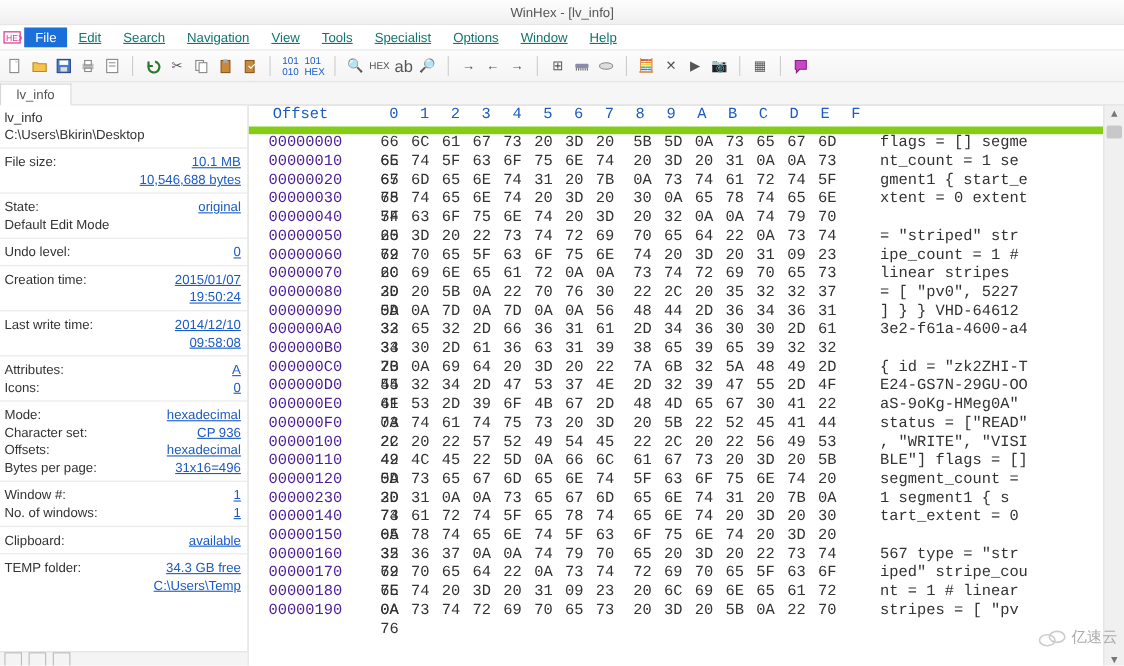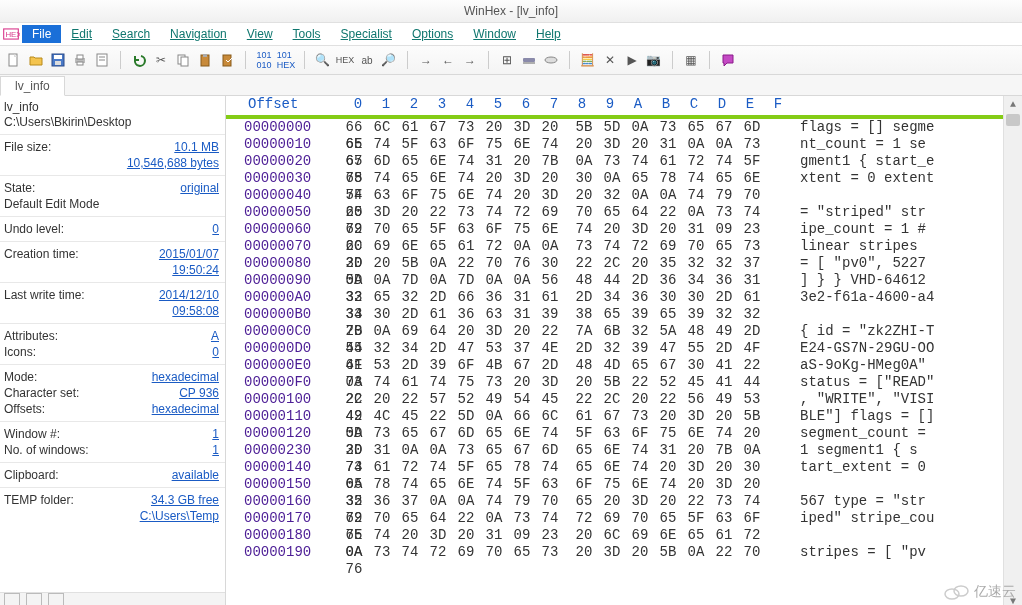--- a/index.html
+++ b/index.html
@@ -100,21 +100,21 @@
     flex: 1;
     font-family: Consolas, "Courier New", monospace;
     font-size: 14px;
     display: flex;
     position: relative;
   }
   .hex-head {
     display: flex;
     color: #1a5bc4;
     padding: 0 0 2px 0;
-    border-bottom: 4px solid #84cc16;
+    border-bottom: 7px solid #84cc16;
     height: 20px;
     align-items: flex-end;
   }
   .hex-rows { display:flex; flex-direction:column; }
   .offset-col { width: 96px; padding-left: 18px; color: #4c1d95;}
   .offset-head { width: 96px; padding-left: 22px; }
   .bytes-col { width: 448px; letter-spacing: 0; color: #333;}
   .bytes-head { width: 448px; display:flex; }
   .bytes-head span { width: 28px; text-align:center; }
   .gap { width: 8px; }
@@ -133,21 +133,21 @@
   .scroll-up, .scroll-down {
     height:16px; display:flex;align-items:center;justify-content:center;
     font-size:10px; color:#777;
   }
   .scroll-down { position:absolute; bottom:0; width:100%; }
   .scroll-thumb {
     position:absolute; top:18px; left:2px; width:14px; height:12px;
     background:#c8c8c8; border-radius:2px;
   }
   .watermark {
-    position:absolute; right:6px; bottom:4px;
+    position:absolute; right:6px; bottom:16px;
     display:flex; align-items:flex-end; gap:4px;
     color:#aaa; font-size:14px; font-family:Liberation Sans, sans-serif;
     pointer-events:none;
   }
 </style>
 </head>
 <body>
 
 <div class="titlebar">
   <span>WinHex - [lv_info]</span>
@@ -231,21 +231,21 @@
         <rect x="4" y="3" width="8" height="11" fill="#c88a3a" stroke="#885a1a"></rect>
         <path d="M7 8 l2 2 l4 -4" stroke="#fff" fill="none"></path>
       </svg>
     </span>
   <div class="tb-sep"></div>
   <span class="tb-btn" style="font-size:9px;color:#1a5bc4;">101<br>010</span>
   <span class="tb-btn" style="font-size:9px;color:#1a5bc4;">101<br>HEX</span>
   <div class="tb-sep"></div>
   <span class="tb-btn">🔍</span>
   <span class="tb-btn" style="font-size:9px;">HEX</span>
-  <span class="tb-btn" style="font-size:10px;">ab</span>
+  <span class="tb-btn" style="font-size:15px;">ab</span>
   <span class="tb-btn">🔎</span>
   <div class="tb-sep"></div>
   <span class="tb-btn">→</span>
   <span class="tb-btn">←</span>
   <span class="tb-btn">→</span>
   <div class="tb-sep"></div>
   <span class="tb-btn">⊞</span>
   <span class="tb-btn">
       <svg viewBox="0 0 16 16">
         <rect x="2" y="6" width="12" height="4" fill="#8a8aaa" rx="1"></rect>
@@ -341,20 +341,24 @@
           <span>Mode:</span>
           <span class="v">hexadecimal</span>
         </div>
       <div class="prop">
           <span>Character set:</span>
           <span class="v">CP 936</span>
         </div>
       <div class="prop">
           <span>Offsets:</span>
           <span class="v">hexadecimal</span>
+        </div>
+      <div class="prop">
+          <span>Bytes per page:</span>
+          <span class="v">31x16=496</span>
         </div>
       <div class="prop-sep"></div>
       <div class="prop">
           <span>Window #:</span>
           <span class="v">1</span>
         </div>
       <div class="prop">
           <span>No. of windows:</span>
           <span class="v">1</span>
         </div>
@@ -545,20 +549,21 @@
           <div class="row">
             <div class="offset-col">00000170</div>
             <div class="bytes-col"><span class="b">69</span><span class="b">70</span><span class="b">65</span><span class="b">64</span><span class="b">22</span><span class="b">0A</span><span class="b">73</span><span class="b">74</span><span class="b" style="margin-left: 6px;">72</span><span class="b">69</span><span class="b">70</span><span class="b">65</span><span class="b">5F</span><span class="b">63</span><span class="b">6F</span><span class="b">75</span></div>
             <div class="gap"></div>
             <div class="ascii-col">iped" stripe_cou</div>
           </div>
           <div class="row">
             <div class="offset-col">00000180</div>
             <div class="bytes-col"><span class="b">6E</span><span class="b">74</span><span class="b">20</span><span class="b">3D</span><span class="b">20</span><span class="b">31</span><span class="b">09</span><span class="b">23</span><span class="b" style="margin-left: 6px;">20</span><span class="b">6C</span><span class="b">69</span><span class="b">6E</span><span class="b">65</span><span class="b">61</span><span class="b">72</span><span class="b">0A</span></div>
             <div class="gap"></div>
+            <div class="ascii-col">nt = 1 # linear </div>
           </div>
           <div class="row">
             <div class="offset-col">00000190</div>
             <div class="bytes-col"><span class="b">0A</span><span class="b">73</span><span class="b">74</span><span class="b">72</span><span class="b">69</span><span class="b">70</span><span class="b">65</span><span class="b">73</span><span class="b" style="margin-left: 6px;">20</span><span class="b">3D</span><span class="b">20</span><span class="b">5B</span><span class="b">0A</span><span class="b">22</span><span class="b">70</span><span class="b">76</span></div>
             <div class="gap"></div>
             <div class="ascii-col"> stripes = [ "pv</div>
           </div>
         </div>
     </div>
     <div class="hex-scroll">

